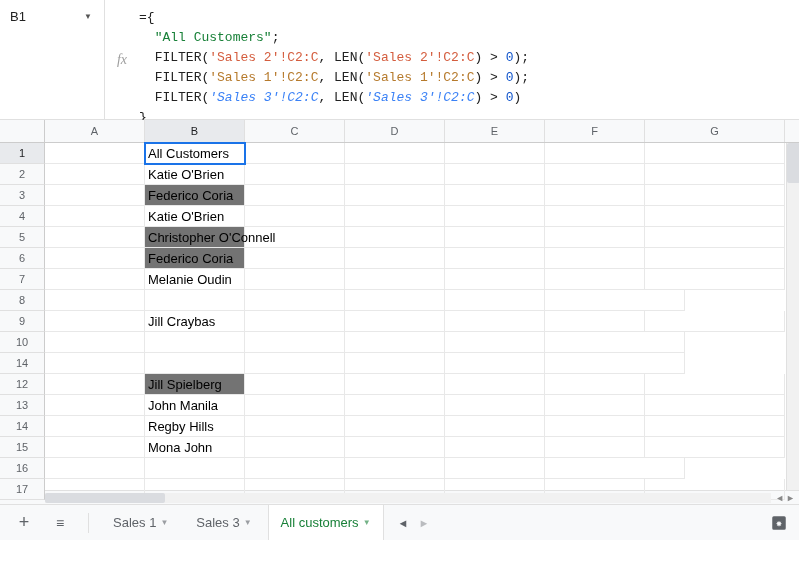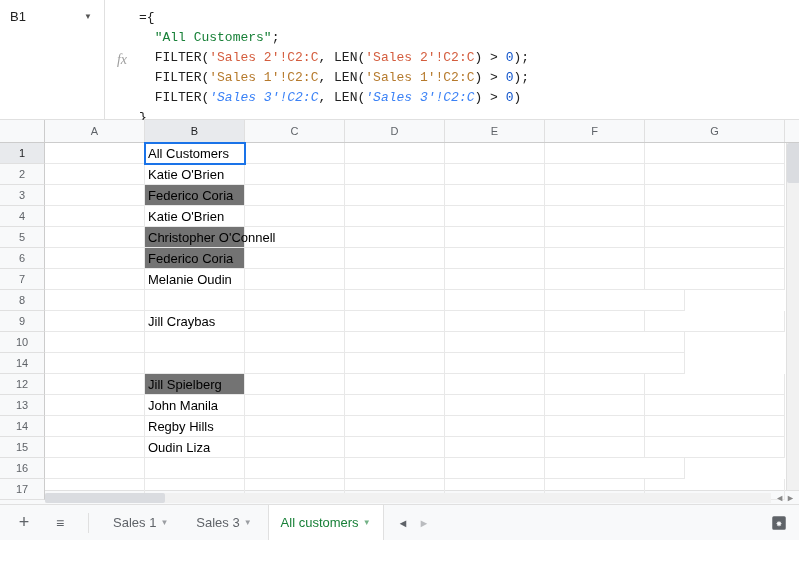--- a/index.html
+++ b/index.html
@@ -418,21 +418,21 @@
           <div class="cell">Regby Hills</div>
           <div class="cell"></div>
           <div class="cell"></div>
           <div class="cell"></div>
           <div class="cell"></div>
           <div class="cell" style="width: 140px;"></div>
         </div>
         <div class="row">
           <div class="row-h">15</div>
           <div class="cell"></div>
-          <div class="cell">Oudin Liza</div>
+          <div class="cell">Mona John</div>
           <div class="cell"></div>
           <div class="cell"></div>
           <div class="cell"></div>
           <div class="cell"></div>
           <div class="cell" style="width: 140px;"></div>
         </div>
         <div class="row">
           <div class="row-h">16</div>
           <div class="cell"></div>
           <div class="cell"></div>

